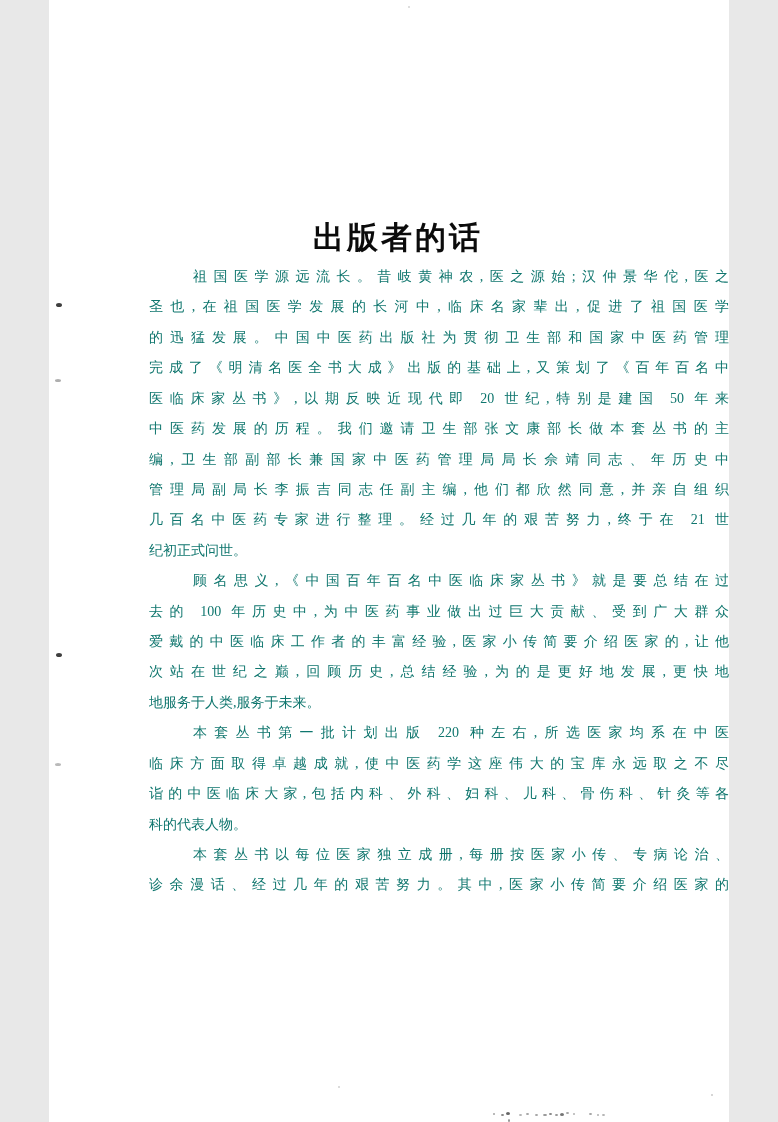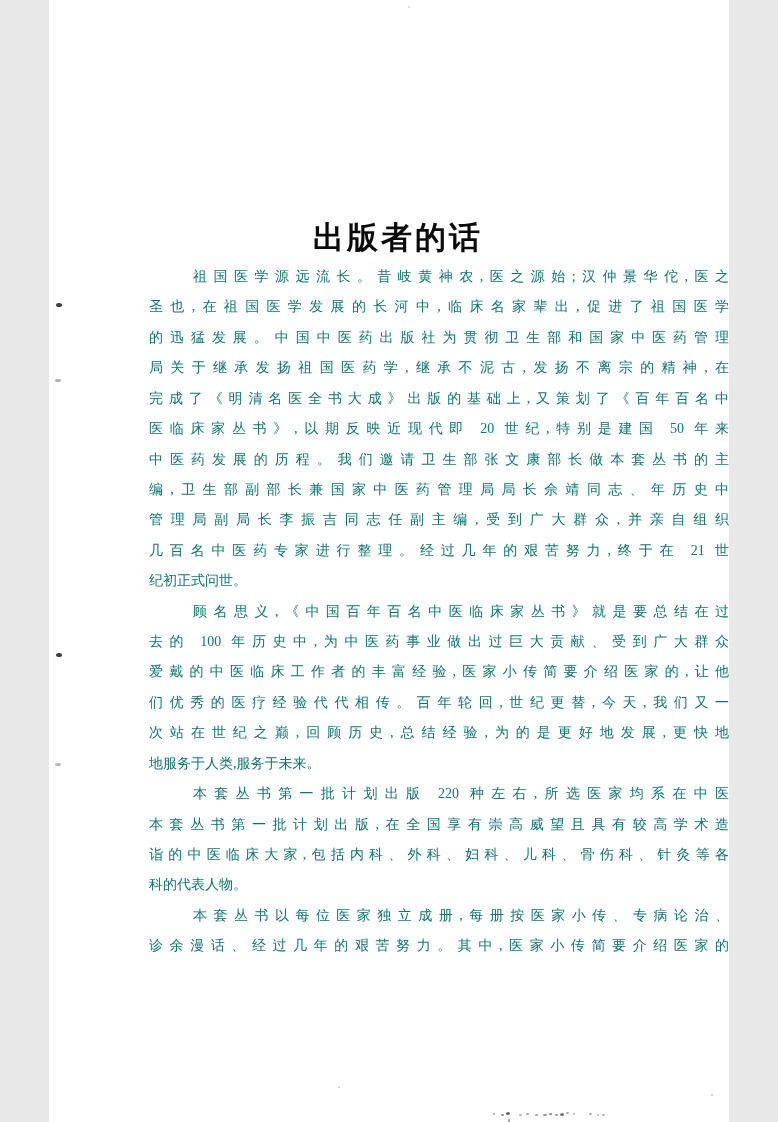--- a/index.html
+++ b/index.html
@@ -44,36 +44,34 @@
 </head>
 <body>
 
 <div class="page">
   <h1 class="title">出版者的话</h1>
 
   <div class="textblock">
       <div class="line pstart">祖国医学源远流长。昔岐黄神农,医之源始;汉仲景华佗,医之</div>
       <div class="line">圣也,在祖国医学发展的长河中,临床名家辈出,促进了祖国医学</div>
       <div class="line">的迅猛发展。中国中医药出版社为贯彻卫生部和国家中医药管理</div>
-      <div class="line">局关于继承发扬祖国医药学,继承不泥古,发扬不离宗的精神,在</div>
       <div class="line">完成了《明清名医全书大成》出版的基础上,又策划了《百年百名中</div>
       <div class="line">医临床家丛书》,以期反映近现代即 20 世纪,特别是建国 50 年来</div>
       <div class="line">中医药发展的历程。我们邀请卫生部张文康部长做本套丛书的主</div>
       <div class="line">编,卫生部副部长兼国家中医药管理局局长佘靖同志、年历史中</div>
-      <div class="line">管理局副局长李振吉同志任副主编,受到广大群众,并亲自组织</div>
+      <div class="line">管理局副局长李振吉同志任副主编,他们都欣然同意,并亲自组织</div>
       <div class="line">几百名中医药专家进行整理。经过几年的艰苦努力,终于在 21 世</div>
       <div class="line pend">纪初正式问世。</div>
       <div class="line pstart">顾名思义,《中国百年百名中医临床家丛书》就是要总结在过</div>
       <div class="line">去的 100 年历史中,为中医药事业做出过巨大贡献、受到广大群众</div>
       <div class="line">爱戴的中医临床工作者的丰富经验,医家小传简要介绍医家的,让他</div>
-      <div class="line">们优秀的医疗经验代代相传。百年轮回,世纪更替,今天,我们又一</div>
       <div class="line">次站在世纪之巅,回顾历史,总结经验,为的是更好地发展,更快地</div>
       <div class="line pend">地服务于人类,服务于未来。</div>
       <div class="line pstart">本套丛书第一批计划出版 220 种左右,所选医家均系在中医</div>
-      <div class="line">本套丛书第一批计划出版,在全国享有崇高威望且具有较高学术造</div>
+      <div class="line">临床方面取得卓越成就,使中医药学这座伟大的宝库永远取之不尽</div>
       <div class="line">诣的中医临床大家,包括内科、外科、妇科、儿科、骨伤科、针灸等各</div>
       <div class="line pend">科的代表人物。</div>
       <div class="line pstart">本套丛书以每位医家独立成册,每册按医家小传、专病论治、</div>
       <div class="line">诊余漫话、经过几年的艰苦努力。其中,医家小传简要介绍医家的</div>
     </div>
 
   <div class="artifacts">
       <div class="speck" style="left: 359px; top: 6px; width: 2px; height: 2px; background: rgb(200, 200, 200); opacity: 0.8;"></div>
       <div class="speck" style="left: 719px; top: 70px; width: 4px; height: 4px; background: rgb(138, 138, 138); opacity: 0.8;"></div>
       <div class="speck" style="left: 719px; top: 77px; width: 3px; height: 3px; background: rgb(160, 160, 160); opacity: 0.7;"></div>

